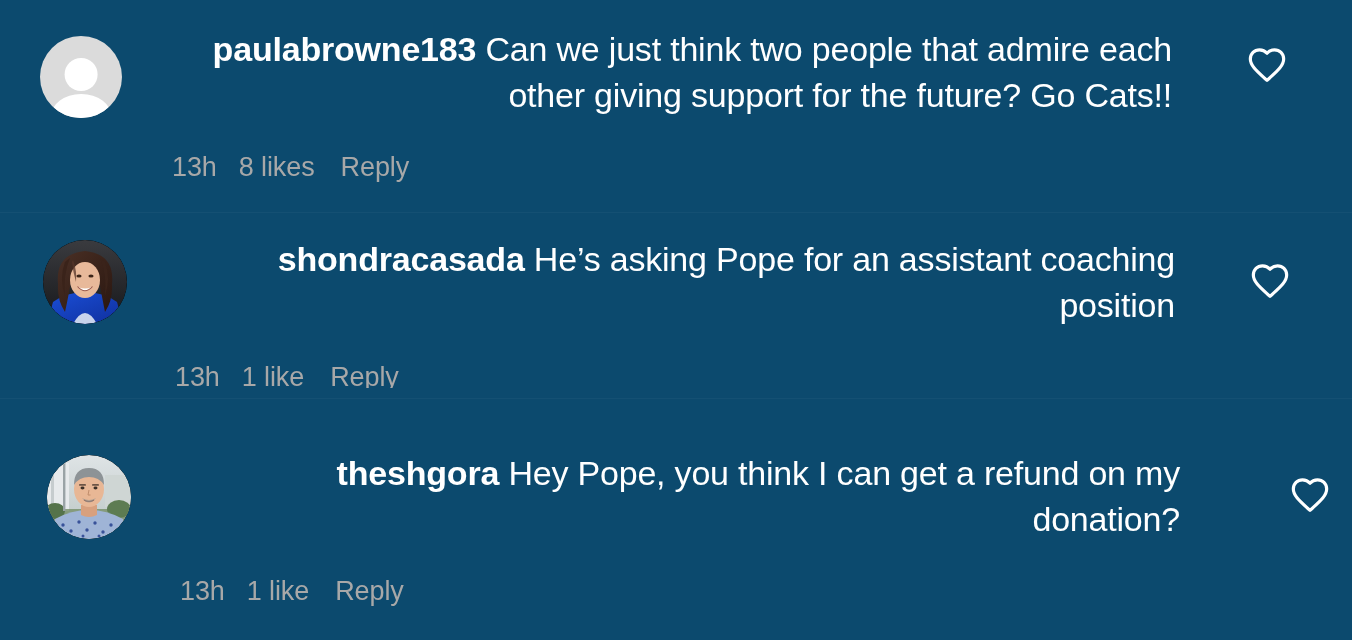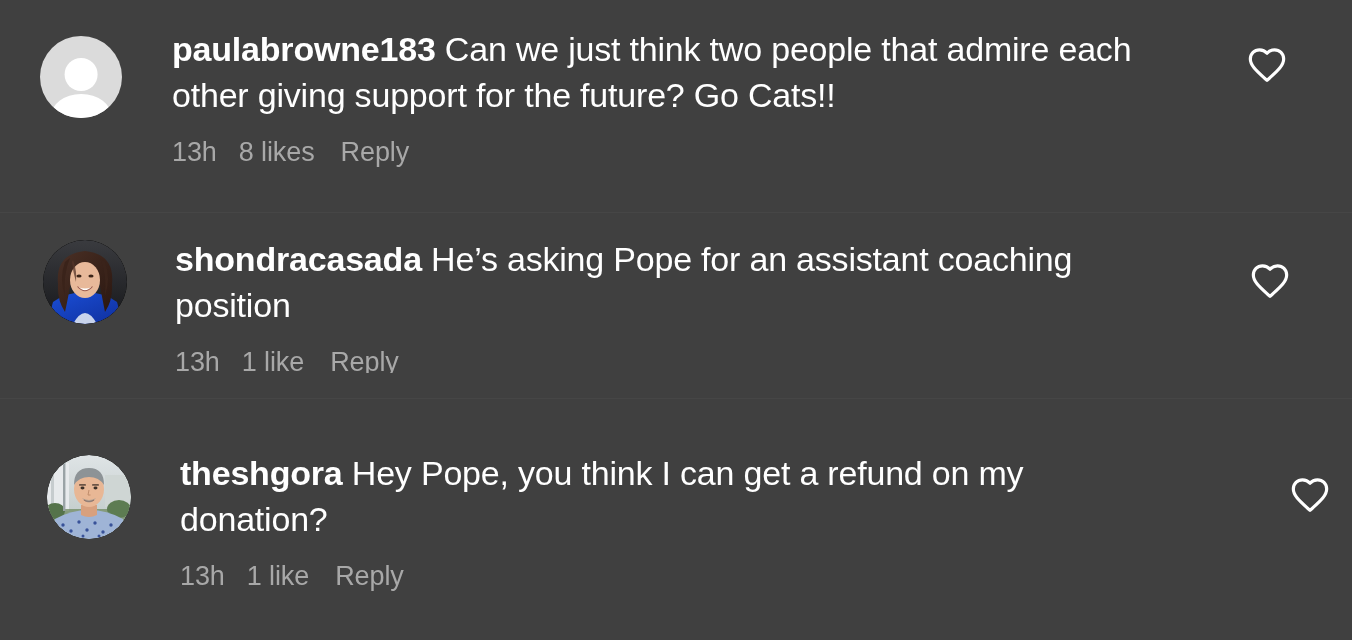--- a/index.html
+++ b/index.html
@@ -13,21 +13,22 @@
     height: 640px;
     overflow: hidden;
     font-family: "Liberation Sans", sans-serif;
     -webkit-font-smoothing: antialiased;
   }
 
   #screen {
     position: relative;
     width: 1352px;
     height: 640px;
-    background: #404040;
+    background: #0c4a6e;
+    text-align: right;
   }
 
   
   .comment {
     position: absolute;
     left: 0;
     width: 1072px;
   }
 
   .avatar {
@@ -75,21 +76,21 @@
     line-height: 46px;
     letter-spacing: -0.2px;
     white-space: pre-wrap;
   }
   .uname {
     font-weight: 700;
     color: #ffffff;
   }
 
   .meta {
-    margin-top: 18px;
+    margin-top: 33px;
     color: #a8a8a8;
     font-size: 27px;
     line-height: 32px;
     letter-spacing: -0.1px;
     display: flex;
     align-items: flex-start;
   }
   .meta .m {
     white-space: nowrap;
   }

